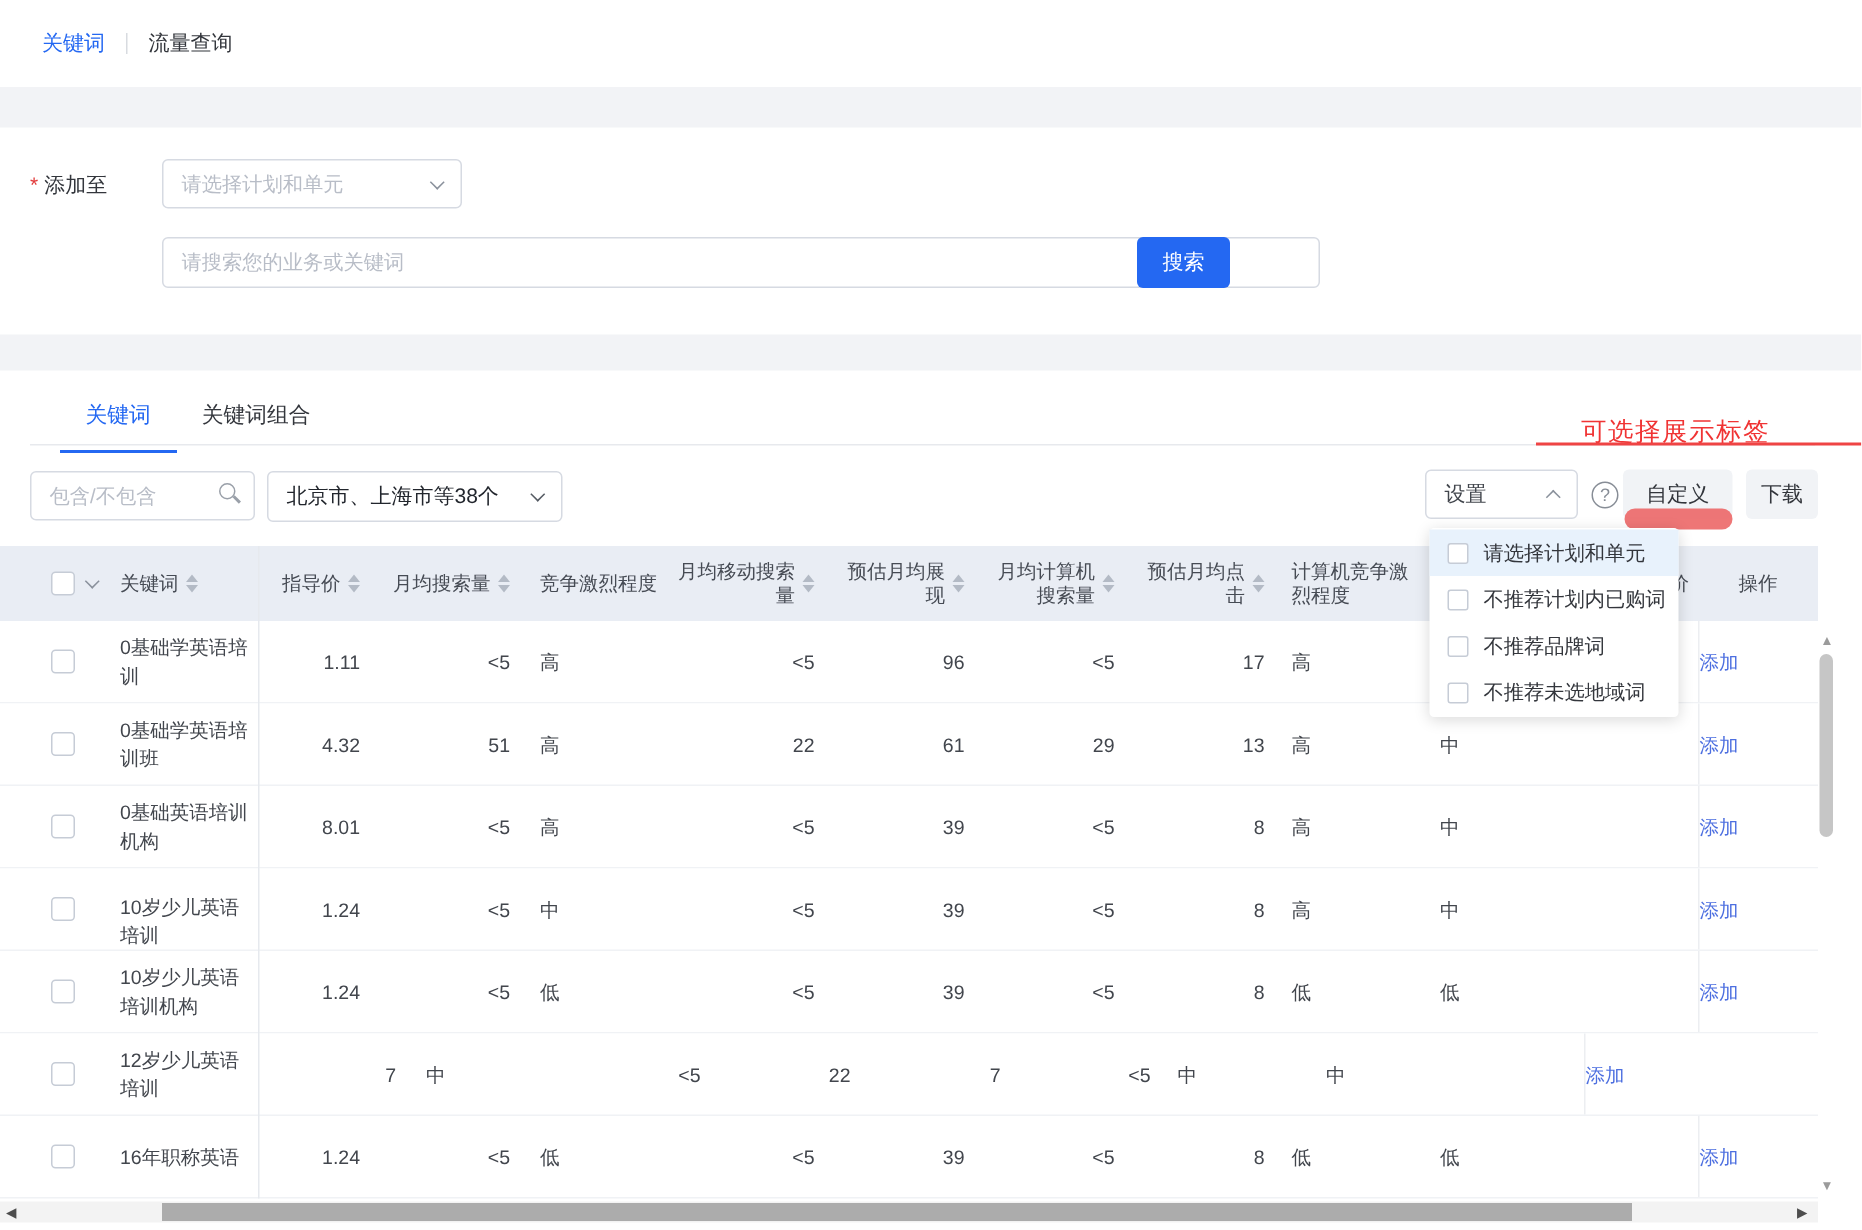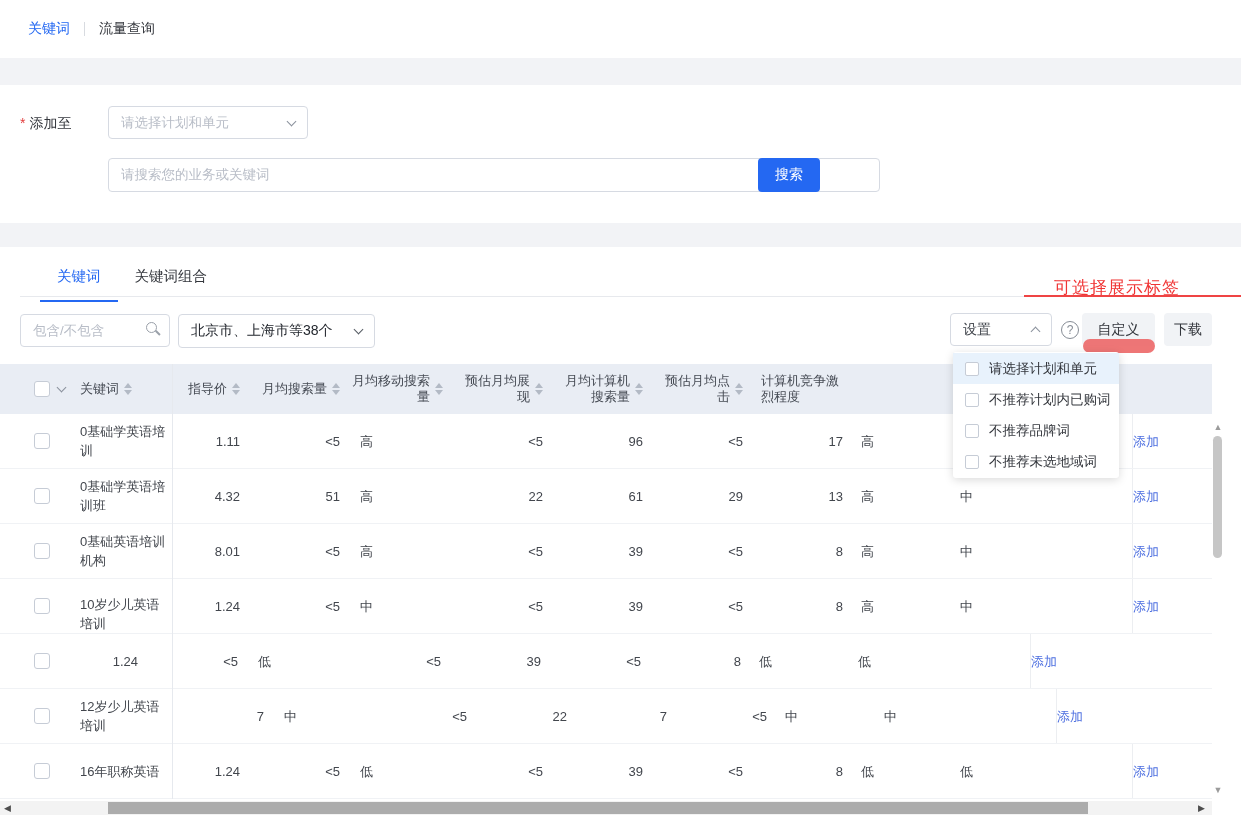--- a/index.html
+++ b/index.html
@@ -163,20 +163,23 @@
           <i class="d"></i>
         </span>
       </div>
       <div class="th right" style="width: 100px; padding-left: 0px; padding-right: 8px;">
         <span class="lab">月均搜索量</span>
         <span class="sort">
           <i class="u"></i>
           <i class="d"></i>
         </span>
       </div>
+      <div class="th left" style="width: 100px; padding-left: 12px; padding-right: 0px;">
+        <span class="lab">竞争激烈程度</span>
+      </div>
       <div class="th right" style="width: 105px; padding-left: 0px; padding-right: 10px;">
         <span class="lab">月均移动搜索量</span>
         <span class="sort">
           <i class="u"></i>
           <i class="d"></i>
         </span>
       </div>
       <div class="th right" style="width: 100px; padding-left: 0px; padding-right: 10px;">
         <span class="lab">预估月均展现</span>
         <span class="sort">
@@ -293,20 +296,23 @@
         <div class="td left" style="width: 100px; padding-left: 15px; padding-right: 0px;">中</div>
         <div class="td right" style="width: 87px; padding-left: 0px; padding-right: 6px;"></div>
         <div class="td center action-cell" style="width: 80px; padding-left: 0px; padding-right: 0px;">
           <span class="link">添加</span>
         </div>
       </div>
       <div class="tr">
         <div class="td left" style="width: 70px; padding-left: 34px; padding-right: 0px;">
           <span class="cb"></span>
         </div>
+        <div class="td left" style="width: 102px; padding-left: 10px; padding-right: 4px;">
+          <span class="kw">10岁少儿英语培训机构</span>
+        </div>
         <div class="td right" style="width: 76px; padding-left: 0px; padding-right: 8px;">1.24</div>
         <div class="td right" style="width: 100px; padding-left: 0px; padding-right: 8px;">&lt;5</div>
         <div class="td left" style="width: 100px; padding-left: 12px; padding-right: 0px;">低</div>
         <div class="td right" style="width: 105px; padding-left: 0px; padding-right: 10px;">&lt;5</div>
         <div class="td right" style="width: 100px; padding-left: 0px; padding-right: 10px;">39</div>
         <div class="td right" style="width: 100px; padding-left: 0px; padding-right: 10px;">&lt;5</div>
         <div class="td right" style="width: 100px; padding-left: 0px; padding-right: 10px;">8</div>
         <div class="td left" style="width: 92px; padding-left: 8px; padding-right: 0px;">低</div>
         <div class="td left" style="width: 100px; padding-left: 15px; padding-right: 0px;">低</div>
         <div class="td right" style="width: 87px; padding-left: 0px; padding-right: 6px;"></div>

